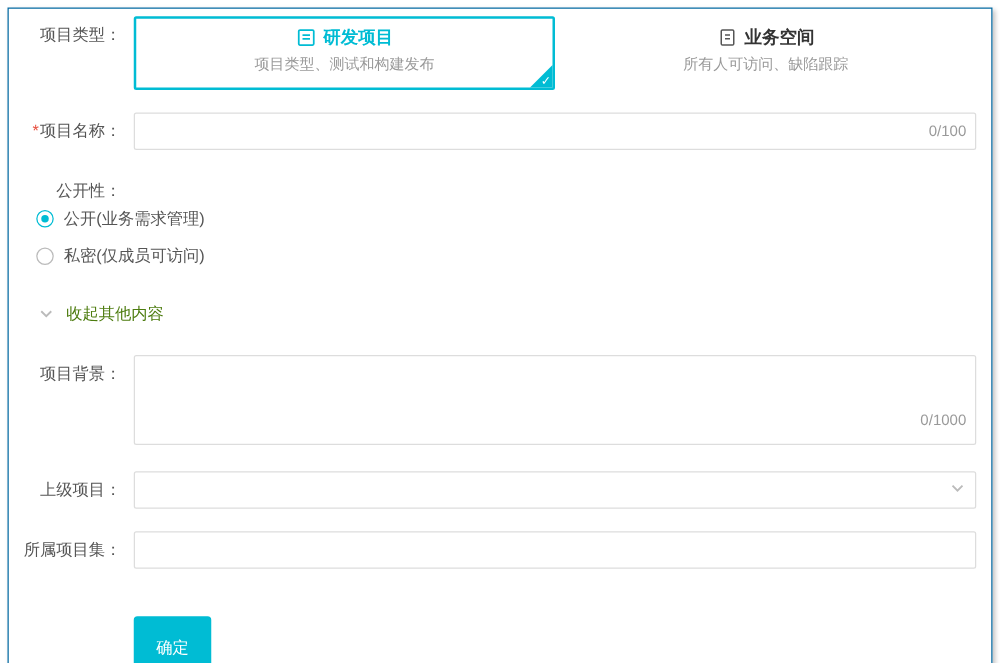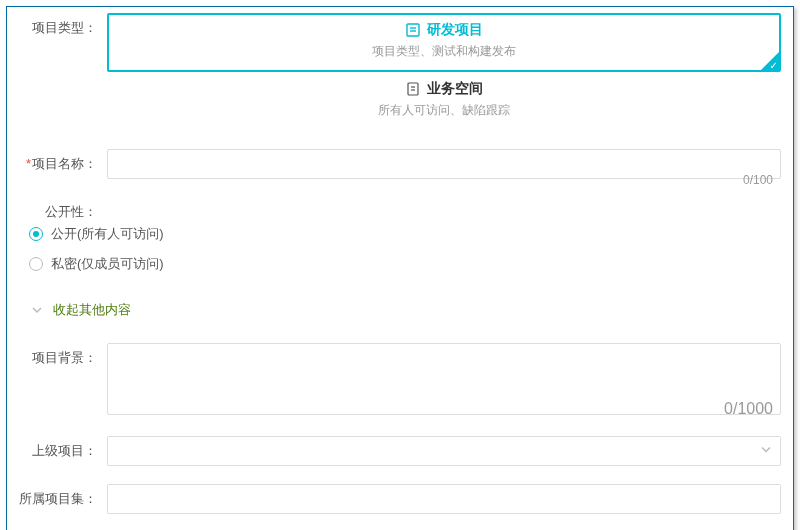--- a/index.html
+++ b/index.html
@@ -30,21 +30,21 @@
     color: #555;
     flex-shrink: 0;
   }
   .label-col .req { color: #e74c3c; margin-right: 1px; }
   .field-col {
     flex: 1;
     padding-left: 10px;
   }
 
   
-  .type-cards { display: flex; gap: 0; flex-direction: column; }
+  .type-cards { display: flex; gap: 0; }
   .type-card {
     flex: 1;
     text-align: center;
     padding: 6px 4px 10px 4px;
     border: 2px solid transparent;
     border-radius: 2px;
     position: relative;
     cursor: pointer;
   }
   .type-card.selected { border-color: #00bcd4; }
@@ -88,33 +88,32 @@
   }
   .text-input { height: 30px; padding: 0 55px 0 8px; position: relative; }
   .input-wrap { position: relative; }
   .counter {
     position: absolute;
     right: 8px;
     top: 50%;
     transform: translateY(-50%);
     font-size: 12px;
     color: #999;
-    margin-top: 16px;
   }
   .textarea-wrap { position: relative; }
   .textarea-input {
     height: 72px;
     padding: 6px 8px;
     resize: none;
   }
   .ta-counter {
     position: absolute;
     right: 8px;
-    bottom: 0;
-    font-size: 16px;
+    bottom: 16px;
+    font-size: 12px;
     color: #999;
   }
   .select-input {
     height: 30px;
     padding: 0 28px 0 8px;
     position: relative;
     display: flex;
     align-items: center;
     cursor: pointer;
   }
@@ -224,21 +223,21 @@
       </div>
     </div>
   </div>
 
   <div class="row tight">
     <div class="label-col">公开性：</div>
     <div class="field-col">
       <div class="radio-group">
         <div class="radio-item">
           <span class="radio-dot checked"></span>
-          <span>公开(所有人可访问)</span>
+          <span>公开(业务需求管理)</span>
         </div>
         <div class="radio-item">
           <span class="radio-dot"></span>
           <span>私密(仅成员可访问)</span>
         </div>
       </div>
     </div>
   </div>
 
   <div class="row tight">

